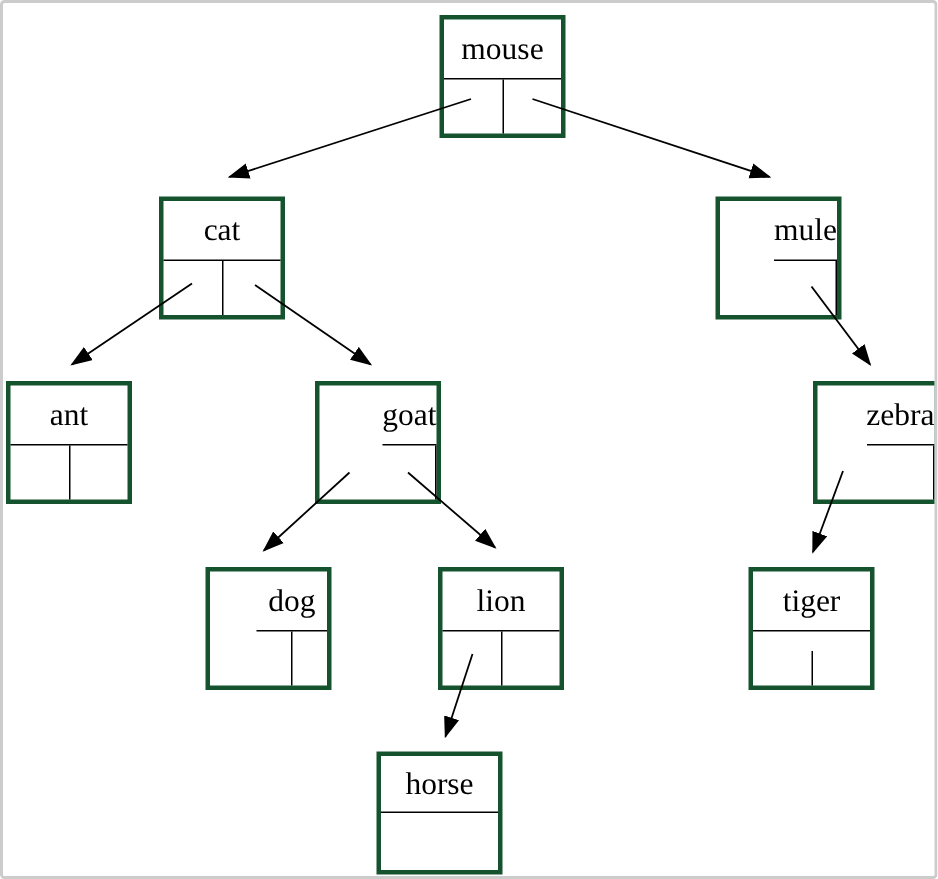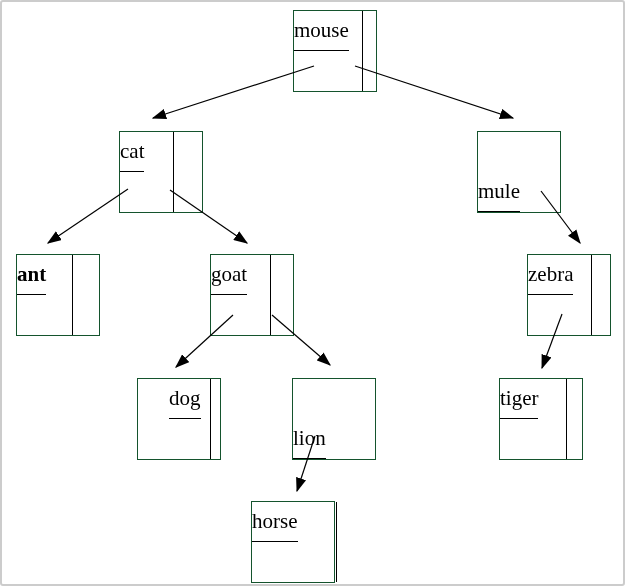--- a/index.html
+++ b/index.html
@@ -24,24 +24,24 @@
     top: 0;
     z-index: 2;
     pointer-events: none;
   }
   .node {
     position: absolute;
     z-index: 1;
     width: 84px;
     height: 82px;
     box-sizing: border-box;
-    border: 1px solid #14532d;
+    border: 3px solid #14532d;
     background: #ffffff;
     display: flex;
-    flex-direction: row;
+    flex-direction: column;
   }
   .node-label {
     height: 39px;
     border-bottom: 1px solid #000000;
     display: flex;
     align-items: center;
     justify-content: center;
     font-size: 21px;
     color: #000000;
     line-height: 1;
@@ -80,69 +80,69 @@
   </svg>
 
   <div class="node" style="left:291px; top:8px;">
     <div class="node-label">mouse</div>
     <div class="node-cells">
       <div class="cell left"></div>
       <div class="cell right"></div>
     </div>
   </div>
 
-  <div class="node" style="left:104px; top:129px;margin-left:13px;">
+  <div class="node" style="left:104px; top:129px;">
     <div class="node-label">cat</div>
     <div class="node-cells">
       <div class="cell left"></div>
       <div class="cell right"></div>
     </div>
   </div>
 
   <div class="node" style="left:475px; top:129px;align-items:flex-end;">
     <div class="node-label">mule</div>
     <div class="node-cells">
       <div class="cell left"></div>
       <div class="cell right"></div>
     </div>
   </div>
 
-  <div class="node" style="left:14px; top:252px;font-weight:bold;">
+  <div class="node" style="left:2px; top:252px;">
     <div class="node-label">ant</div>
     <div class="node-cells">
       <div class="cell left"></div>
       <div class="cell right"></div>
     </div>
   </div>
 
-  <div class="node" style="left:208px; top:252px;">
+  <div class="node" style="left:208px; top:252px;align-items:flex-end;">
     <div class="node-label">goat</div>
     <div class="node-cells">
       <div class="cell left"></div>
       <div class="cell right"></div>
     </div>
   </div>
 
-  <div class="node" style="left:525px; top:252px;">
+  <div class="node" style="left:540px; top:252px;align-items:flex-end;">
     <div class="node-label">zebra</div>
     <div class="node-cells">
       <div class="cell left"></div>
       <div class="cell right"></div>
     </div>
   </div>
 
   <div class="node" style="left:135px; top:376px;padding-left:31px;">
     <div class="node-label">dog</div>
     <div class="node-cells">
       <div class="cell left"></div>
       <div class="cell right"></div>
     </div>
   </div>
 
-  <div class="node" style="left:290px; top:376px;align-items:flex-end;">
+  <div class="node" style="left:290px; top:376px;">
     <div class="node-label">lion</div>
     <div class="node-cells">
       <div class="cell left"></div>
       <div class="cell right"></div>
     </div>
   </div>
 
   <div class="node" style="left:497px; top:376px;gap:13px;">
     <div class="node-label">tiger</div>
     <div class="node-cells">

